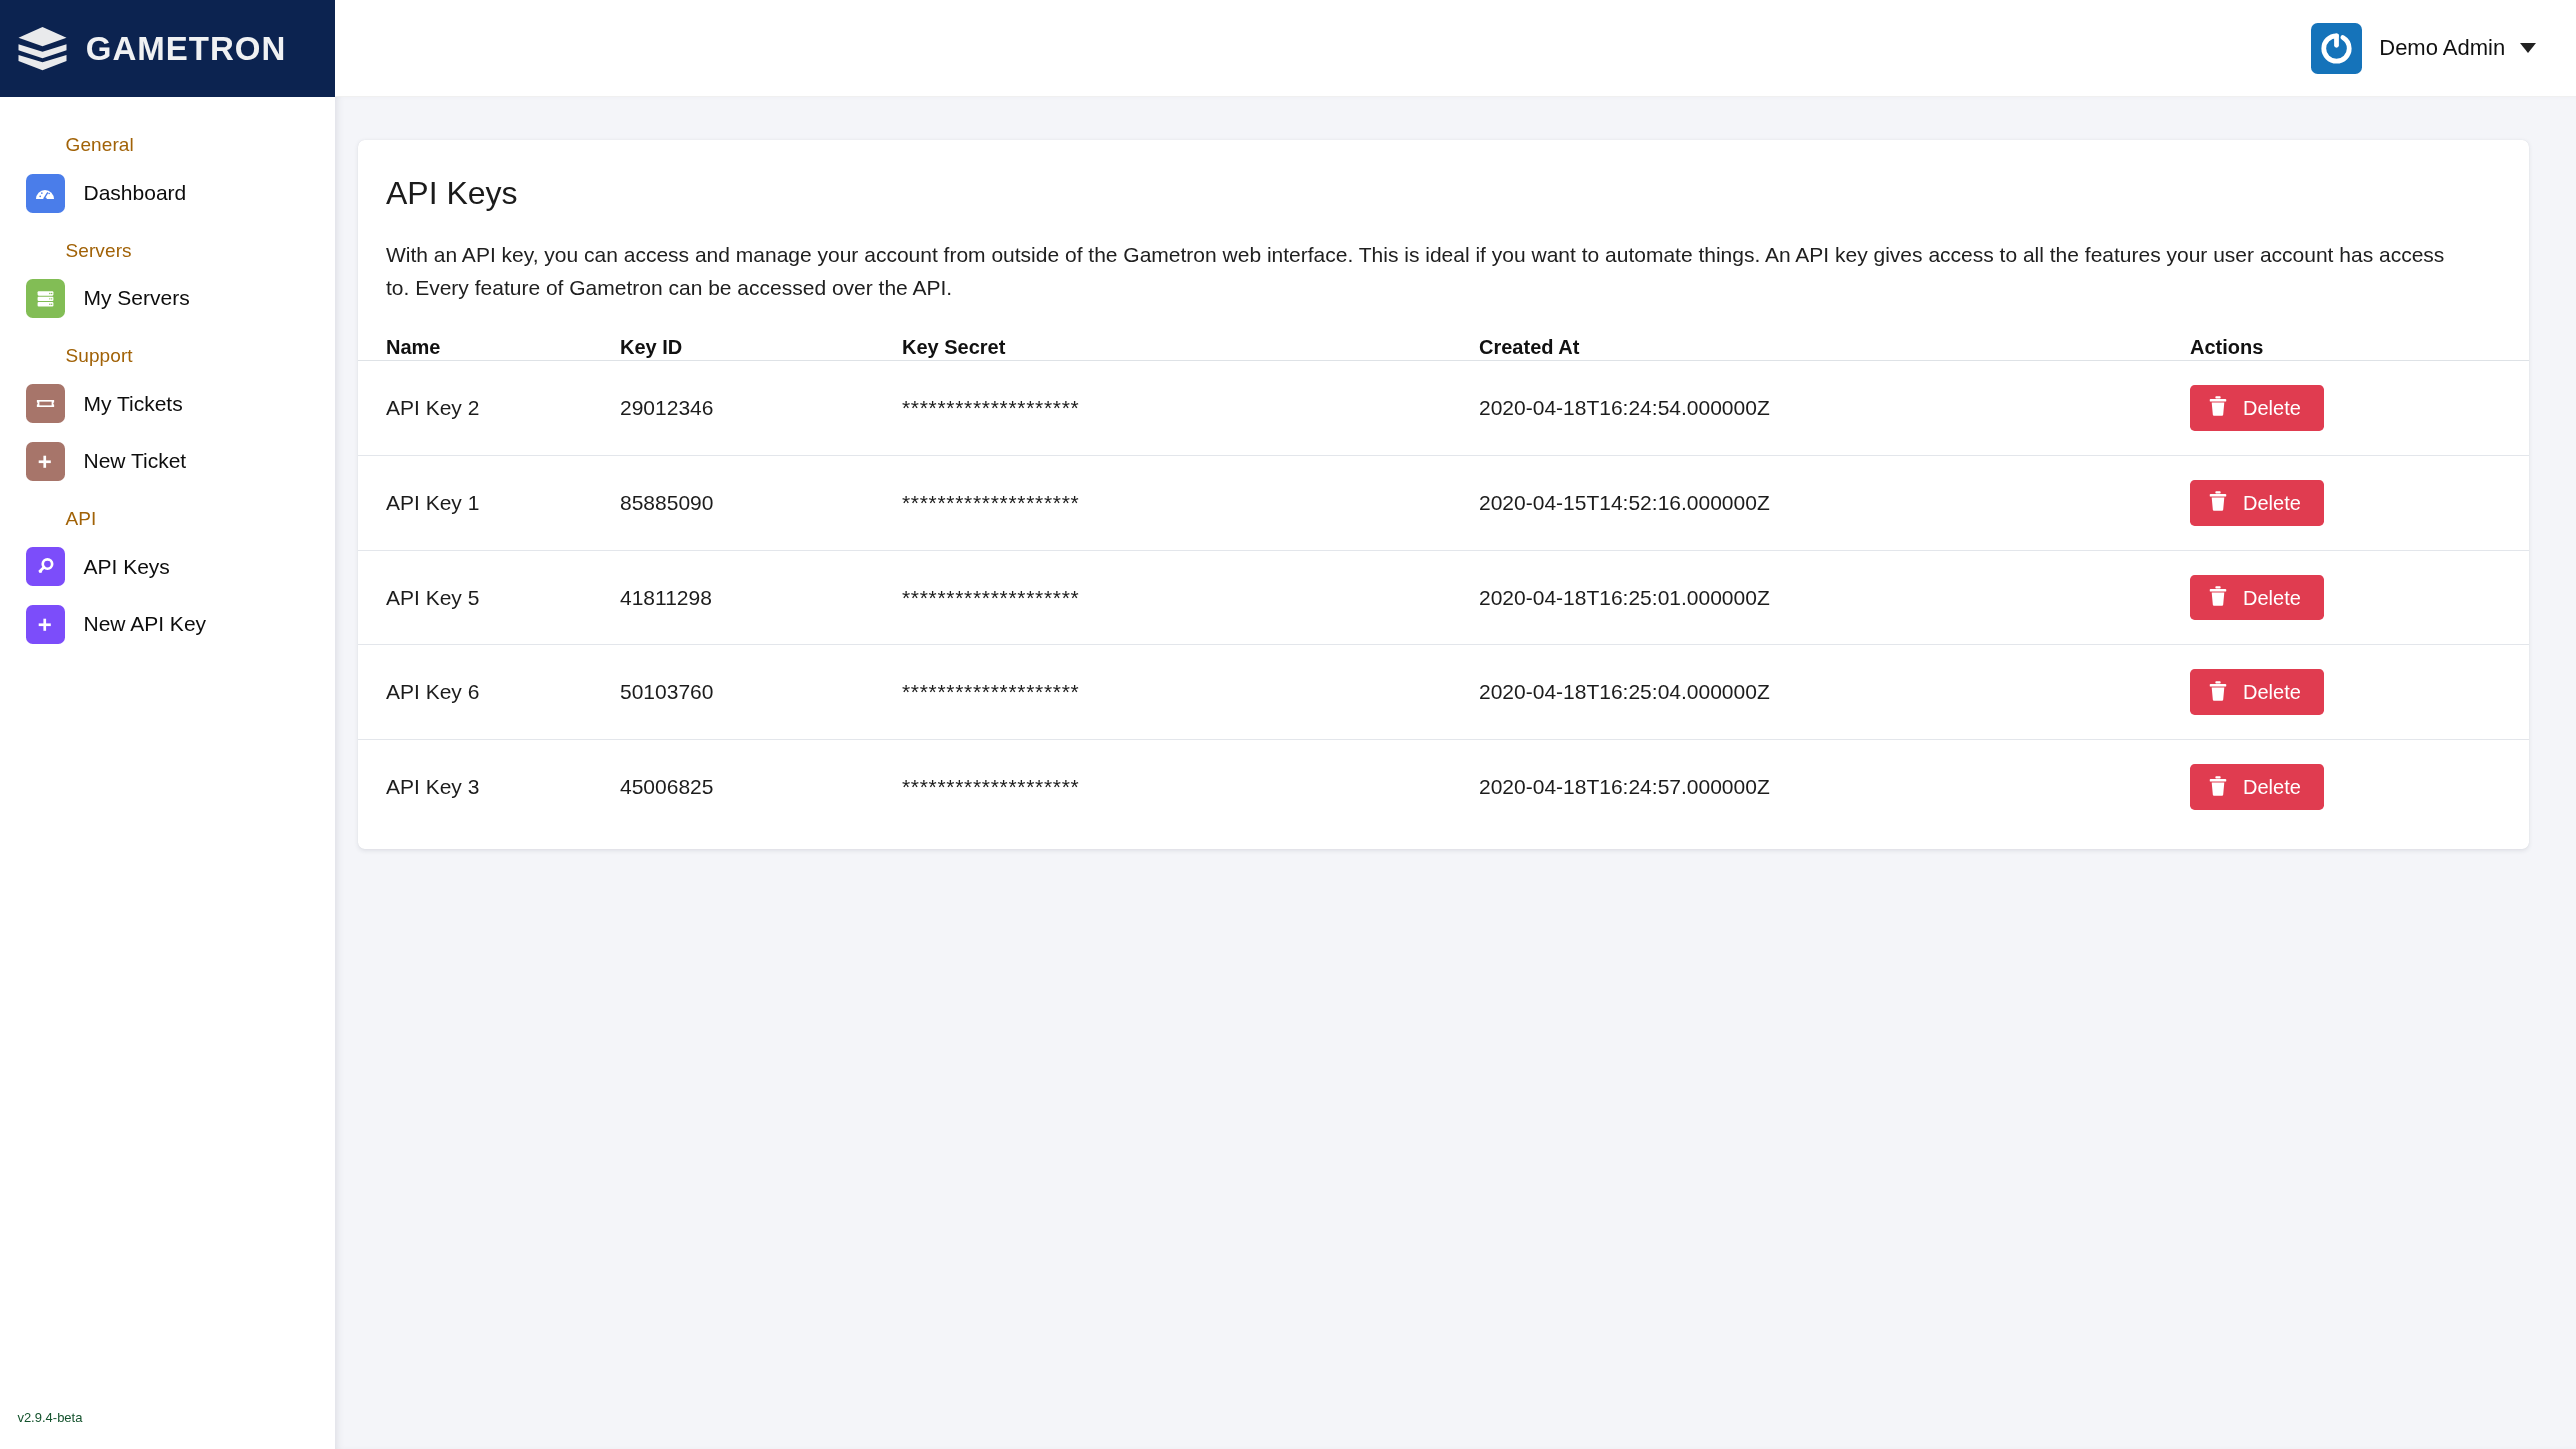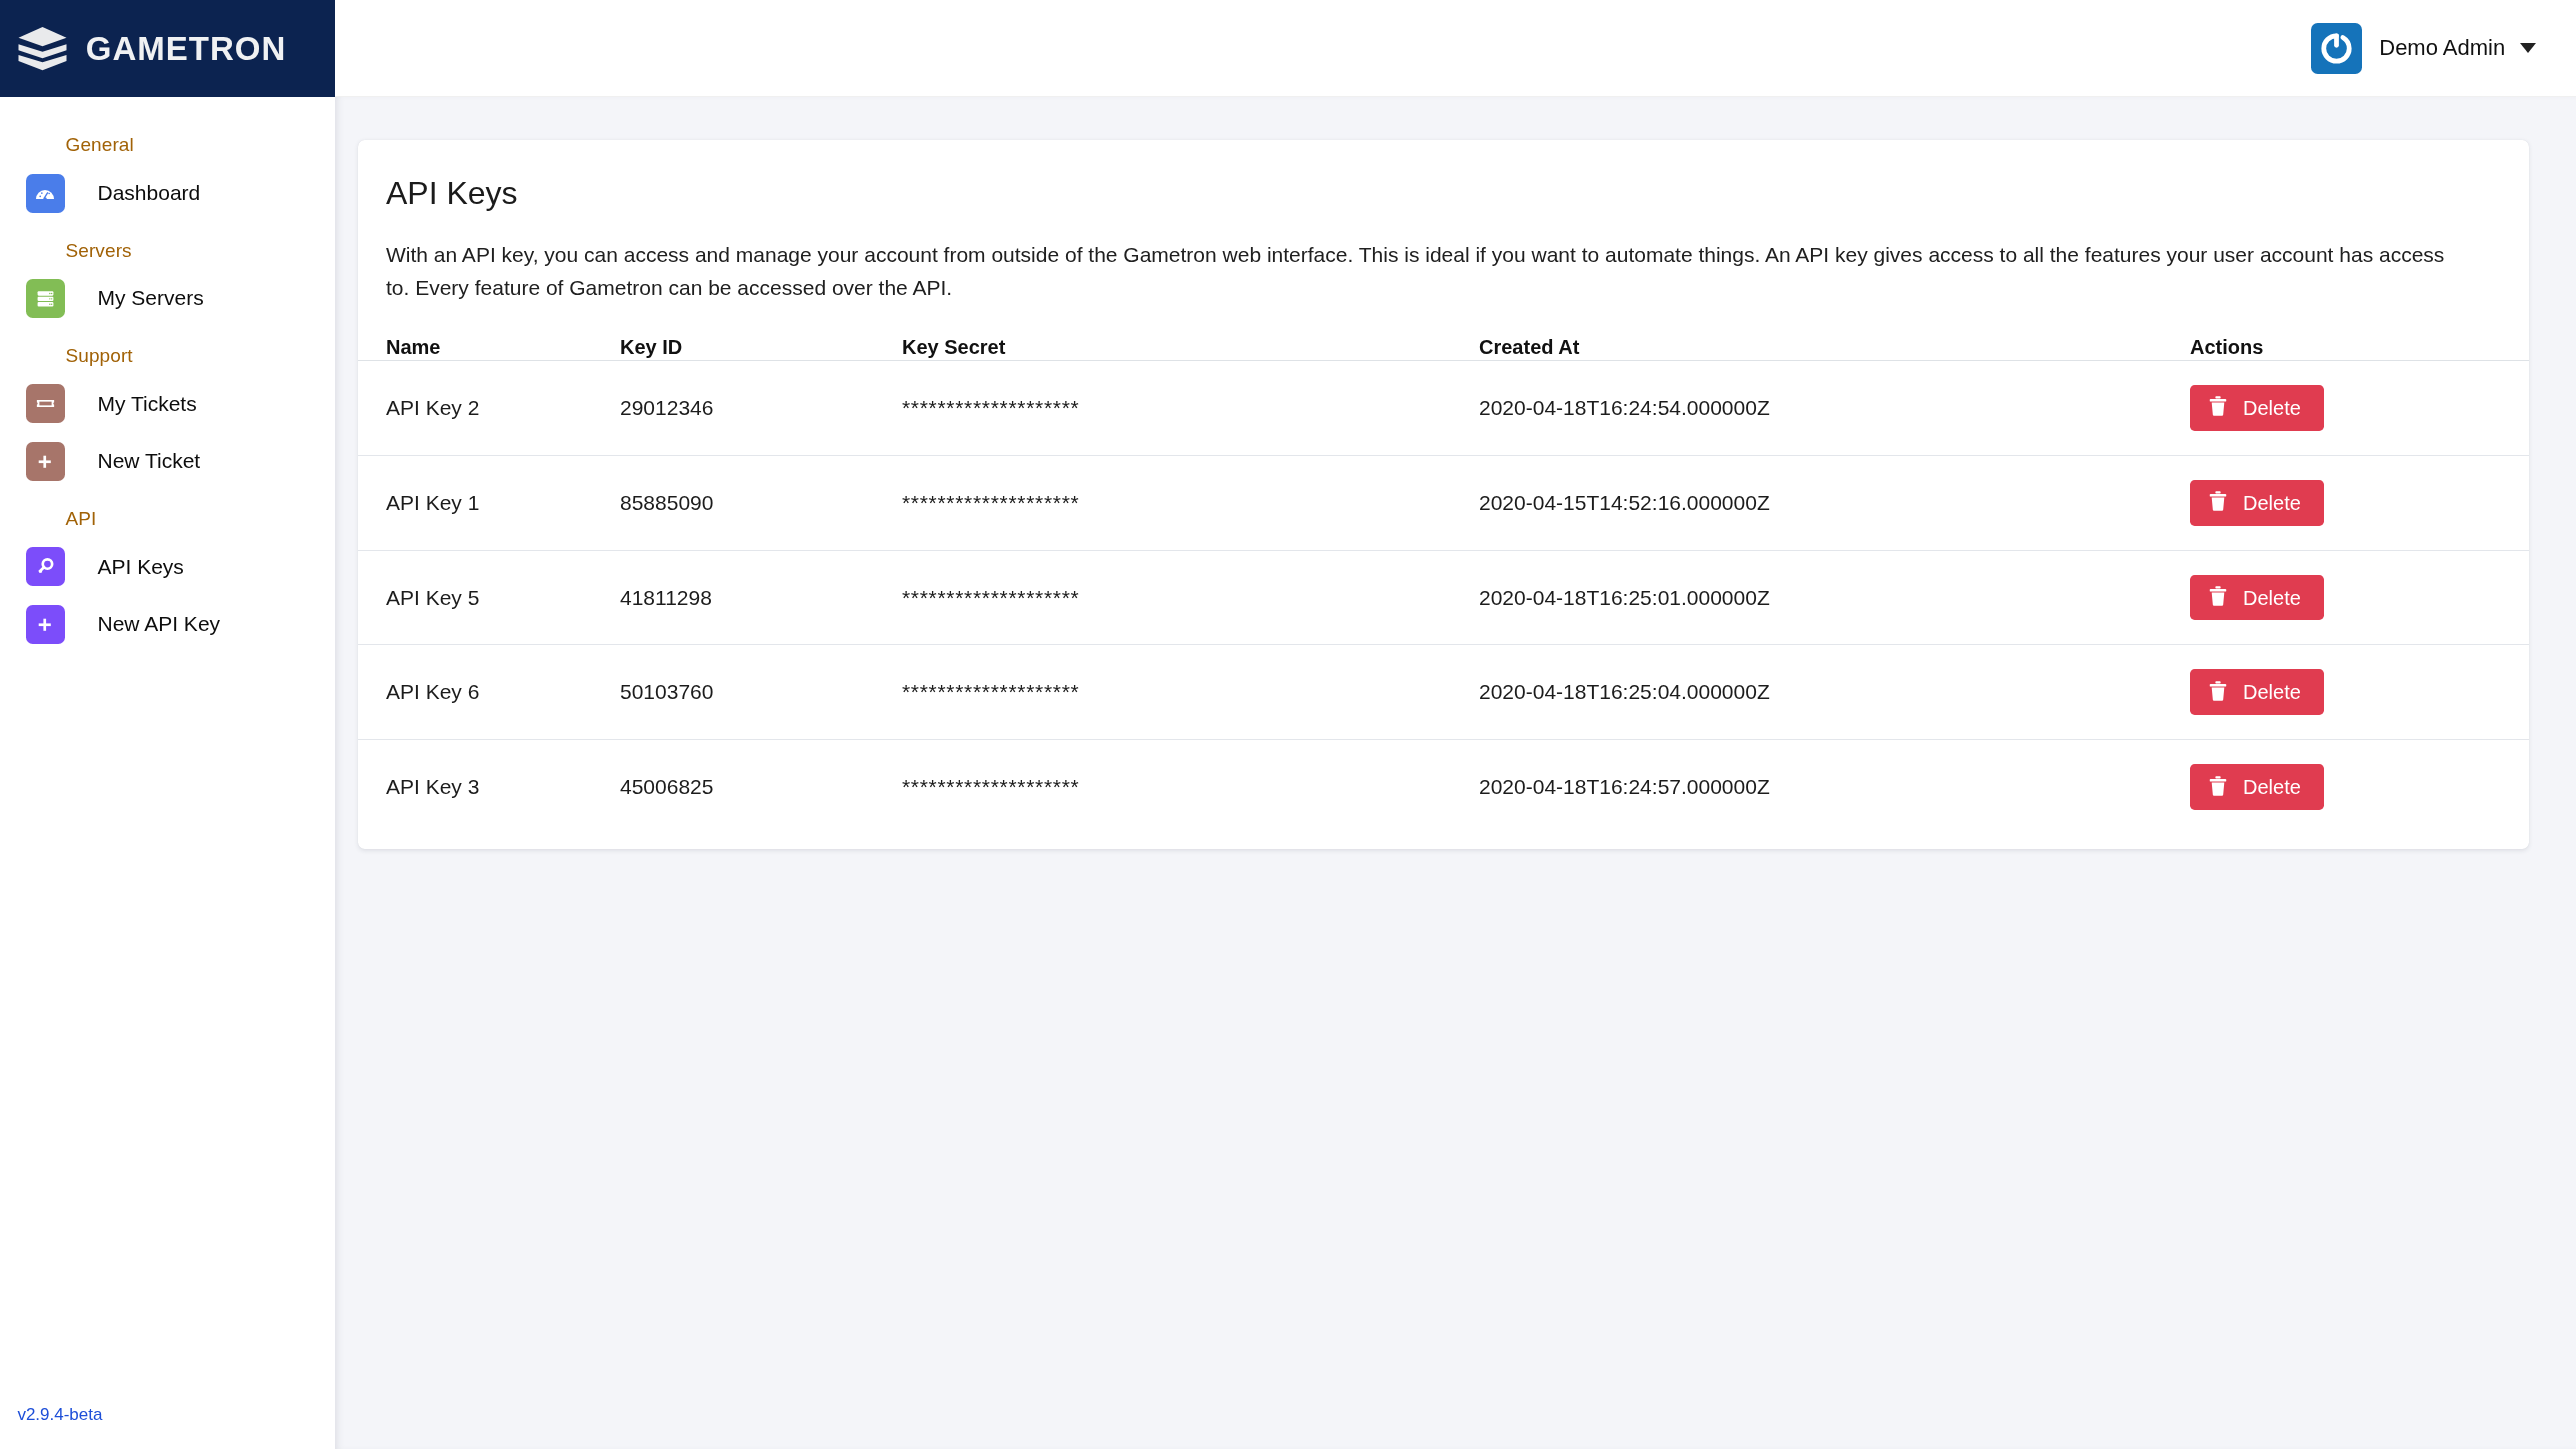--- a/index.html
+++ b/index.html
@@ -38,41 +38,41 @@
   .nav-section {
     color:#a16207;
     font-size:19px;
     padding:17.4px 0 8px 25.5px;
     font-weight:normal;
     letter-spacing:0.1px;
     margin-left:40px;
   }
   .nav-item {
     display:flex; align-items:center;
-    gap:33px;
+    gap:19px;
     padding:9.4px 0 9.4px 25.5px;
     cursor:pointer;
     text-decoration:none;
   }
   .nav-icon {
     width:39px; height:39px;
     border-radius:6.7px;
     flex:0 0 39px;
     display:flex; align-items:center; justify-content:center;
   }
   .nav-label {
     font-size:21px;
     color:#0d0d0d;
     font-weight:normal;
   }
   .version {
     position:absolute;
     left:17.4px; bottom:24px;
-    color:#1d4ed8;
-    font-size:17px;
+    color:#14532d;
+    font-size:13px;
   }
 
   
   .main {
     flex:1 1 auto;
     height:1449px;
     display:flex; flex-direction:column;
     background:#0369a1;
   }
   .topbar {

